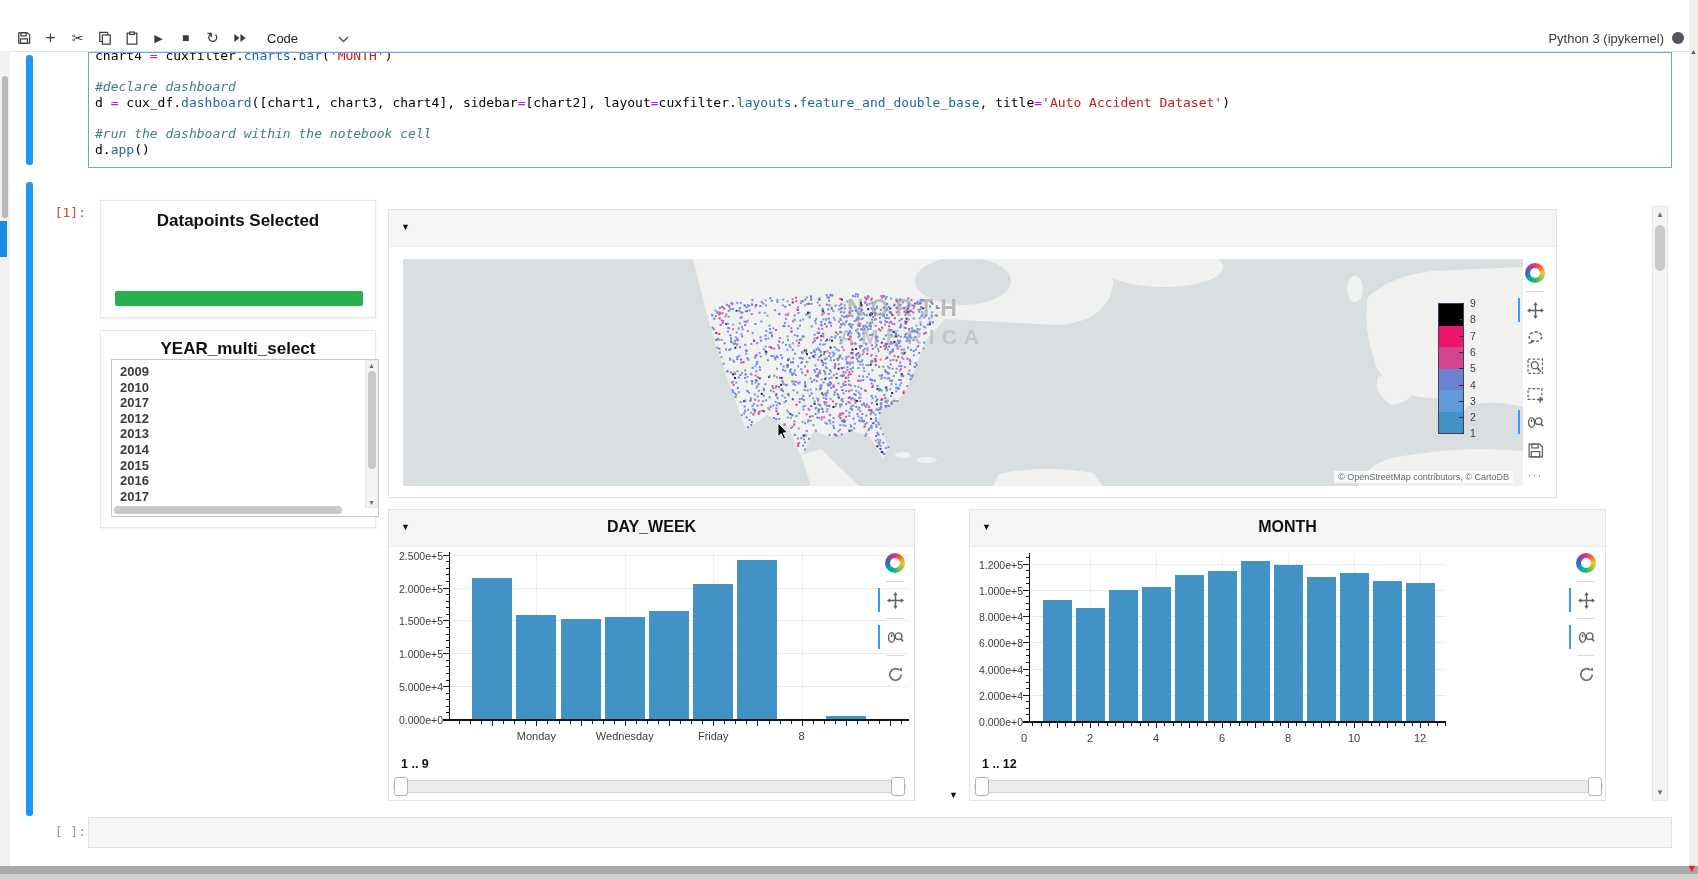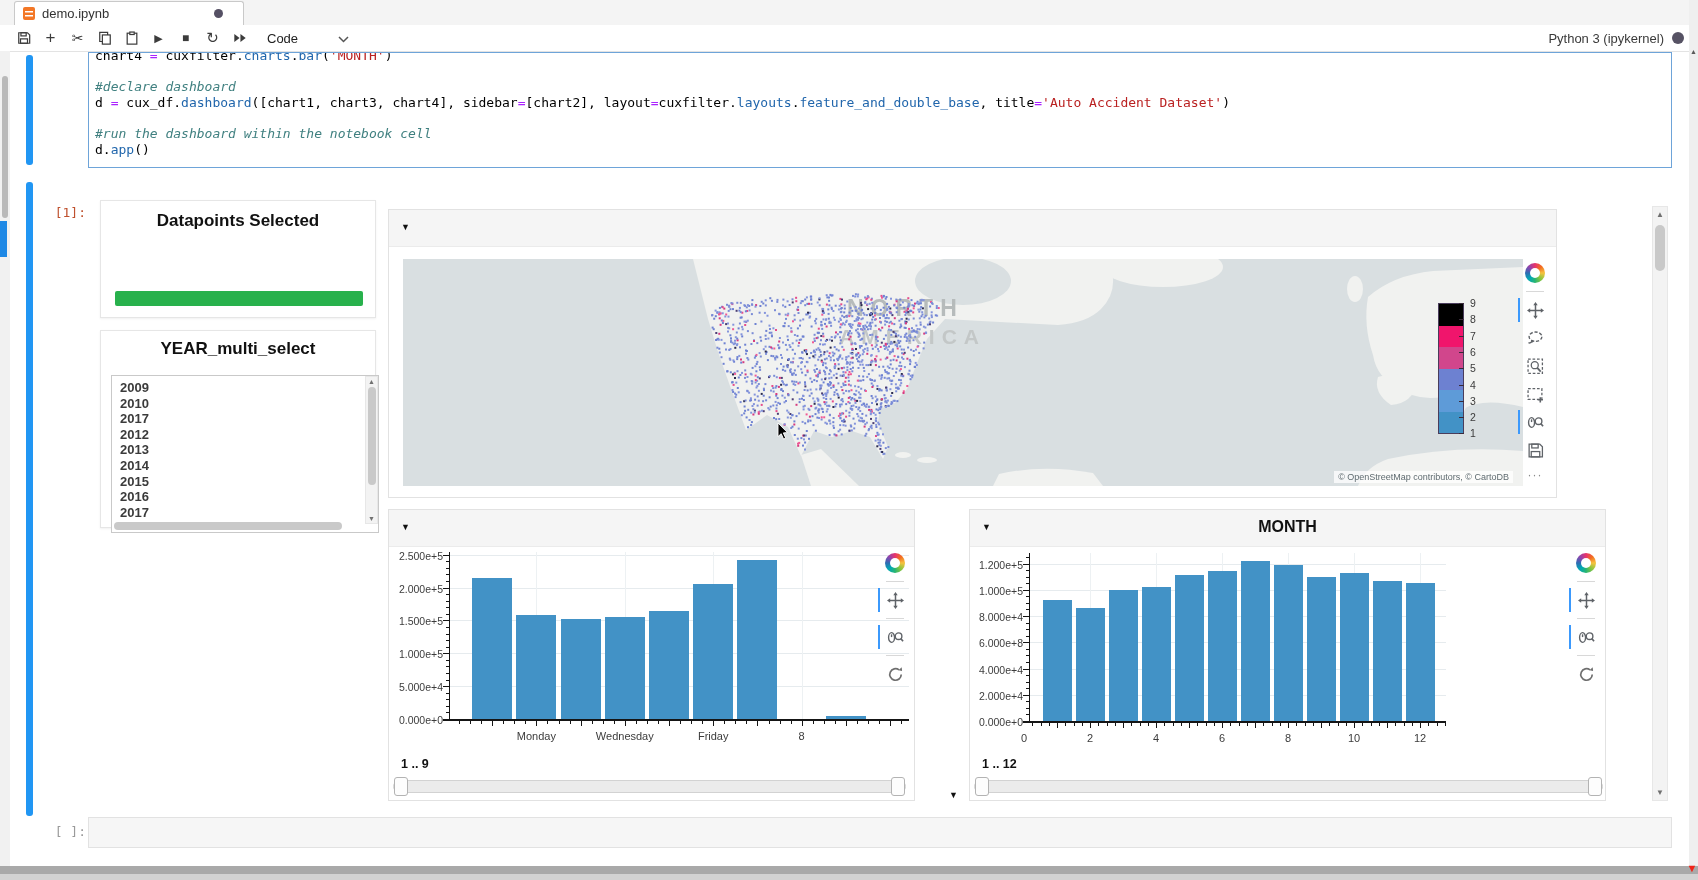--- a/index.html
+++ b/index.html
@@ -73,27 +73,20 @@
   
   .sbtrack{background:#f3f3f3;border:1px solid #e7e7e7;box-sizing:border-box;}
   .sbthumb{position:absolute;background:#c9c9c9;border-radius:6px;}
   .sbarrow{position:absolute;font-size:7px;color:#707070;width:100%;text-align:center;}
 </style>
 </head>
 <body>
 
 <div id="stage">
 
-  <div class="abs tabbar">
-    <div class="abs tab">
-      <span class="nbicon"></span>
-      <span class="tabtitle">demo.ipynb</span>
-      <span class="tabdot"></span>
-    </div>
-  </div>
 
   <div class="abs toolbar">
     <span class="tbtn" style="margin-left:10px">
         <svg viewBox="0 0 16 16" fill="none" stroke="#3c3c3c" stroke-width="1.4">
           <path d="M2 2h10l2.5 2.5V14H2z"></path>
           <rect x="4.5" y="2" width="6" height="3.6"></rect>
           <rect x="4" y="9" width="8" height="5"></rect>
         </svg>
       </span>
     <span class="tbtn" style="font-size:17px">+</span>
@@ -142,21 +135,21 @@
   <div class="abs cellbar" style="left:26px;top:182px;height:634px"></div>
   <div class="abs prompt" style="left:46px;top:205px;width:40px;text-align:right;color:#bf512e">[1]:</div>
 
   <div class="abs card" style="left:100px;top:200px;width:276px;height:118px">
     <div class="cardtitle" style="margin-top:10px">Datapoints Selected</div>
     <div class="greenbar abs" style="left:14px;top:90px;width:248px;height:15px"></div>
   </div>
 
   <div class="abs card" style="left:100px;top:330px;width:276px;height:198px">
     <div class="cardtitle" style="margin-top:8px">YEAR_multi_select</div>
-    <div class="listbox abs" style="left:10px;top:44px;width:268px;height:158px">
+    <div class="listbox abs" style="left:10px;top:28px;width:268px;height:158px">
       <div id="year-list" style="padding-top:4px">
           <div class="yearopt">2009</div>
           <div class="yearopt">2010</div>
           <div class="yearopt">2017</div>
           <div class="yearopt">2012</div>
           <div class="yearopt">2013</div>
           <div class="yearopt">2014</div>
           <div class="yearopt">2015</div>
           <div class="yearopt">2016</div>
           <div class="yearopt">2017</div>
@@ -1782,20 +1775,21 @@
             <rect x="4" y="9" width="8" height="5"></rect>
           </svg>
         </span>
       <span class="more">···</span>
     </div>
   </div>
 
   <div class="abs panel" style="left:388px;top:509px;width:527px;height:292px">
     <div class="phead">
       <span class="caret">▼</span>
+      <div class="ptitle">DAY_WEEK</div>
     </div>
     <div class="abs" style="left:0;top:0;width:527px;height:292px" id="dw-chart">
         <div class="gh" style="left: 60px; top: 176.1px; width: 460px;"></div>
         <div class="gh" style="left: 60px; top: 143.3px; width: 460px;"></div>
         <div class="gh" style="left: 60px; top: 110.4px; width: 460px;"></div>
         <div class="gh" style="left: 60px; top: 77.5px; width: 460px;"></div>
         <div class="gh" style="left: 60px; top: 44.6px; width: 460px;"></div>
         <div class="gv" style="left: 147.4px; top: 42px; height: 167px;"></div>
         <div class="gv" style="left: 235.8px; top: 42px; height: 167px;"></div>
         <div class="gv" style="left: 324.2px; top: 42px; height: 167px;"></div>

